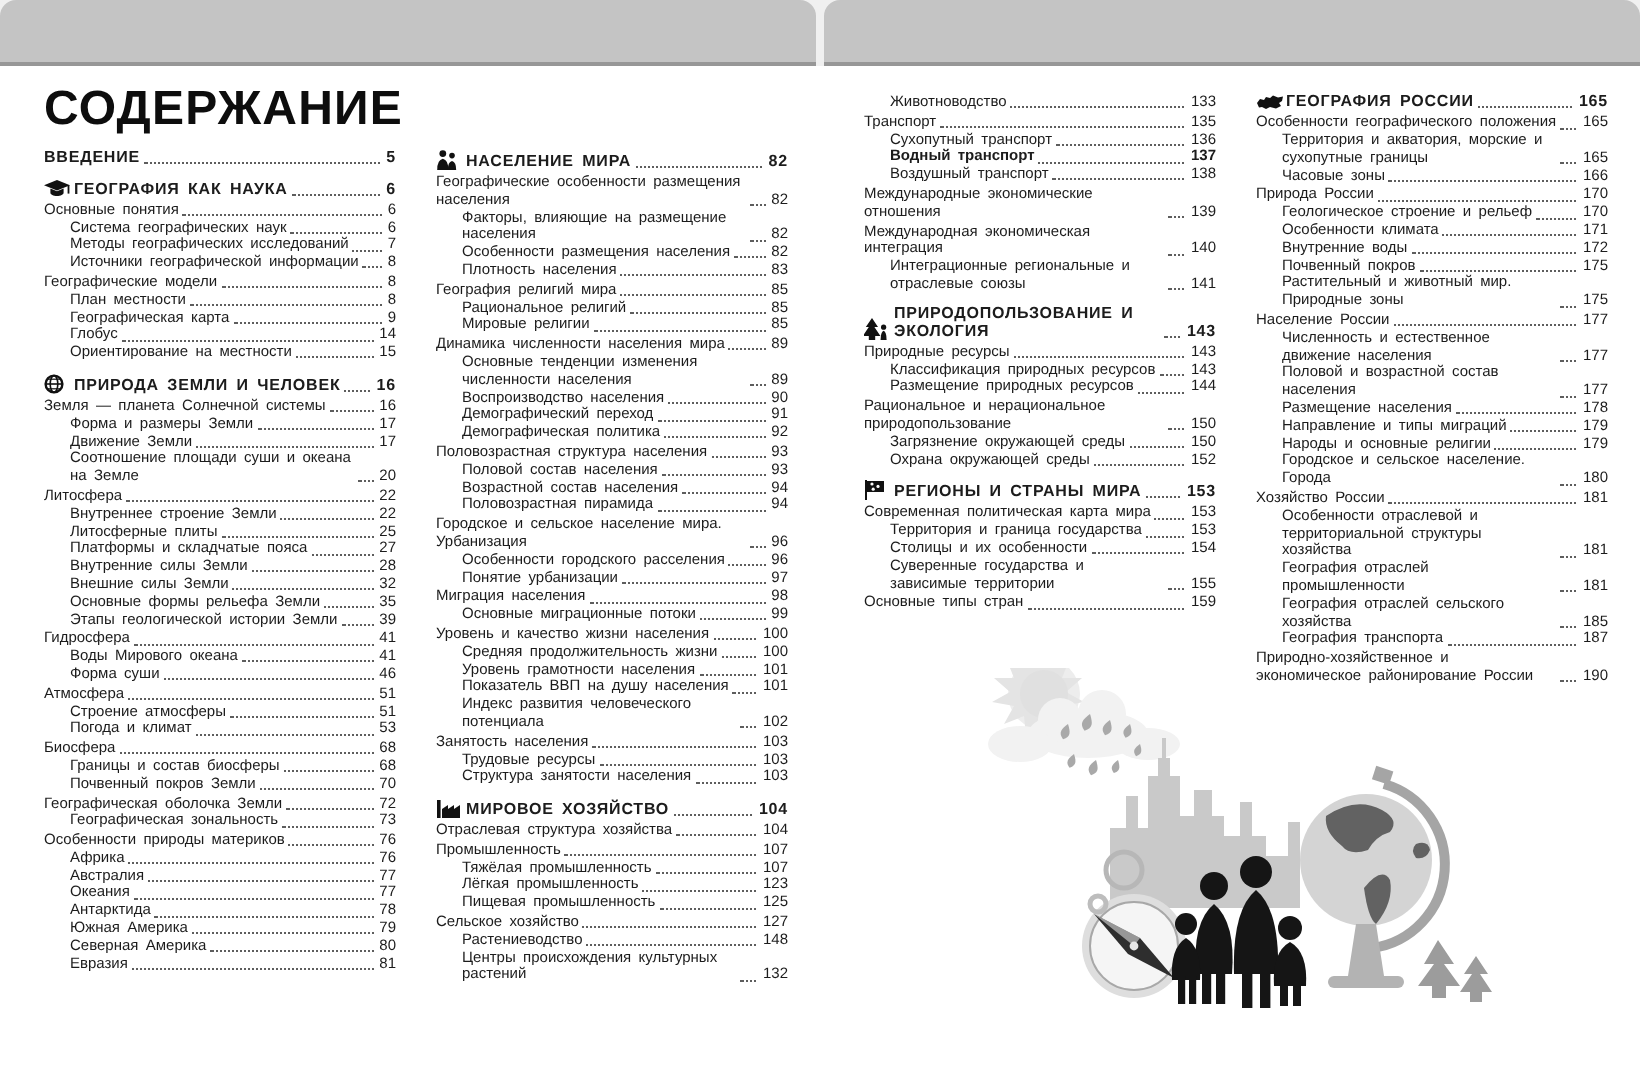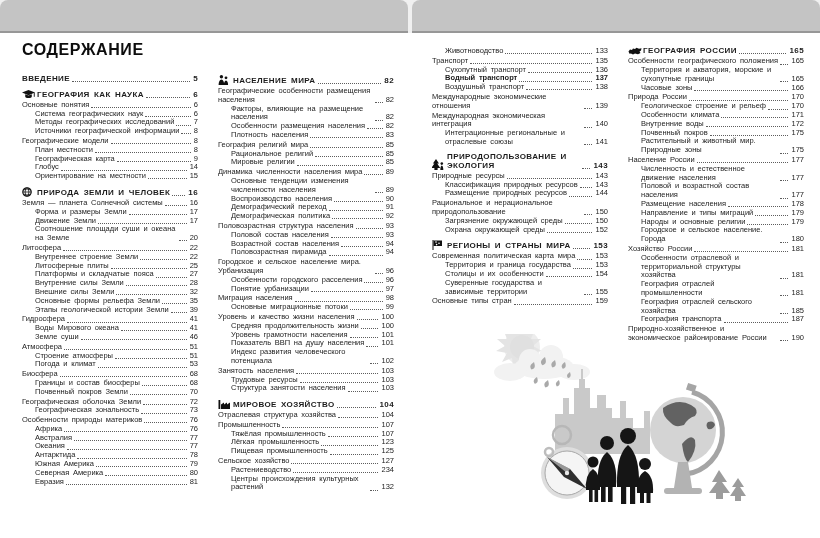--- a/index.html
+++ b/index.html
@@ -7,21 +7,21 @@
     width:820px;height:538px;position:relative;overflow:hidden;
     background:#f0f0f0;
     font-family:"Liberation Sans","DejaVu Sans",sans-serif;
     -webkit-font-smoothing:antialiased;
   }
   .page-top{position:absolute;top:0;height:31px;background:#c4c4c4;
     border-bottom:2px solid #979797;border-radius:8px 8px 0 0}
   .page-top.left{left:0;width:408px}
   .page-top.right{left:412px;width:408px}
   .sheet{position:absolute;top:33px;left:0;width:820px;height:505px;background:#ffffff}
-  .title{position:absolute;top:41px;left:22px;font-size:16px;font-weight:bold;
+  .title{position:absolute;top:41px;left:22px;font-size:24px;font-weight:bold;
     color:#0d0d0d;letter-spacing:0.6px}
   .cols{position:absolute;top:47px;left:22px;display:flex;align-items:flex-start}
   .col{width:176px;flex:0 0 176px}
   .col1,.col2{padding-top:28px}
   .col2{margin-left:20px}
   .col3{margin-left:38px}
   .col4{margin-left:20px}
   .row{display:flex;align-items:flex-end;font-size:7.5px;line-height:8.8px;
     color:#1c1c1c;word-spacing:1.6px}
   .row.l1{margin-top:1px}
@@ -191,21 +191,21 @@
         <span class="txt">Гидросфера</span>
         <span class="lead"></span>
         <span class="pg">41</span>
       </div>
       <div class="row l2">
         <span class="txt">Воды Мирового океана</span>
         <span class="lead"></span>
         <span class="pg">41</span>
       </div>
       <div class="row l2">
-        <span class="txt">Земле суши</span>
+        <span class="txt">Форма суши</span>
         <span class="lead"></span>
         <span class="pg">46</span>
       </div>
       <div class="row l1">
         <span class="txt">Атмосфера</span>
         <span class="lead"></span>
         <span class="pg">51</span>
       </div>
       <div class="row l2">
         <span class="txt">Строение атмосферы</span>
@@ -483,21 +483,21 @@
         <span class="pg">125</span>
       </div>
       <div class="row l1">
         <span class="txt">Сельское хозяйство</span>
         <span class="lead"></span>
         <span class="pg">127</span>
       </div>
       <div class="row l2">
         <span class="txt">Растениеводство</span>
         <span class="lead"></span>
-        <span class="pg">234</span>
+        <span class="pg">148</span>
       </div>
       <div class="row l2">
         <span class="txt">Центры происхождения культурных растений</span>
         <span class="lead"></span>
         <span class="pg">132</span>
       </div>
     </div>
   <div class="col col3">
       <div class="row l2">
         <span class="txt">Животноводство</span>

